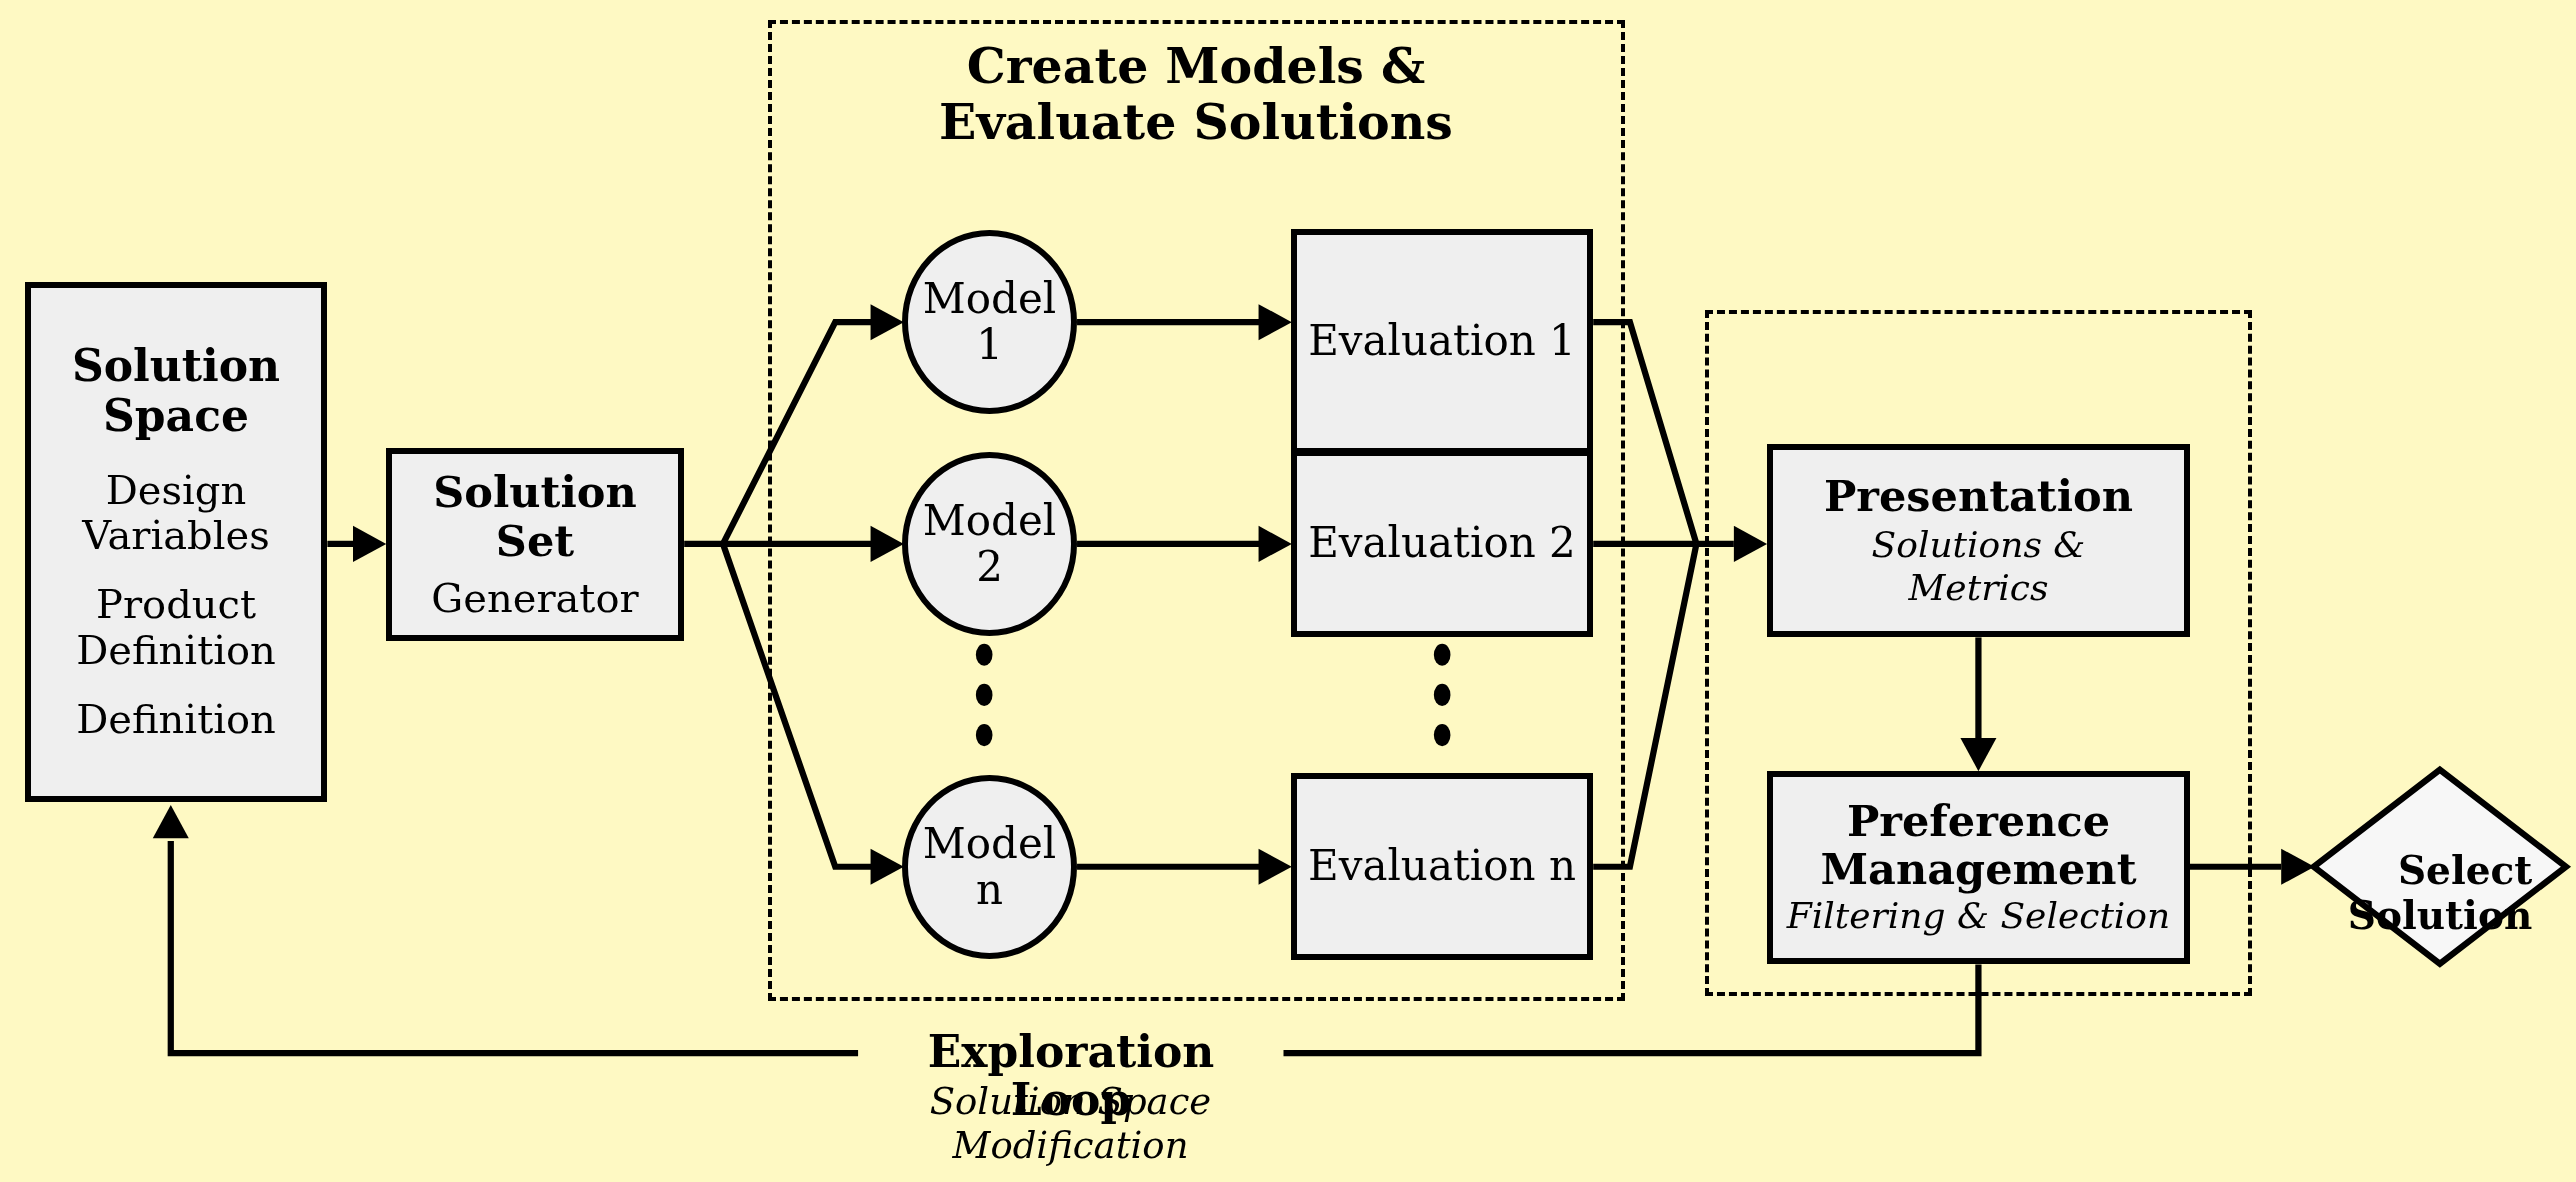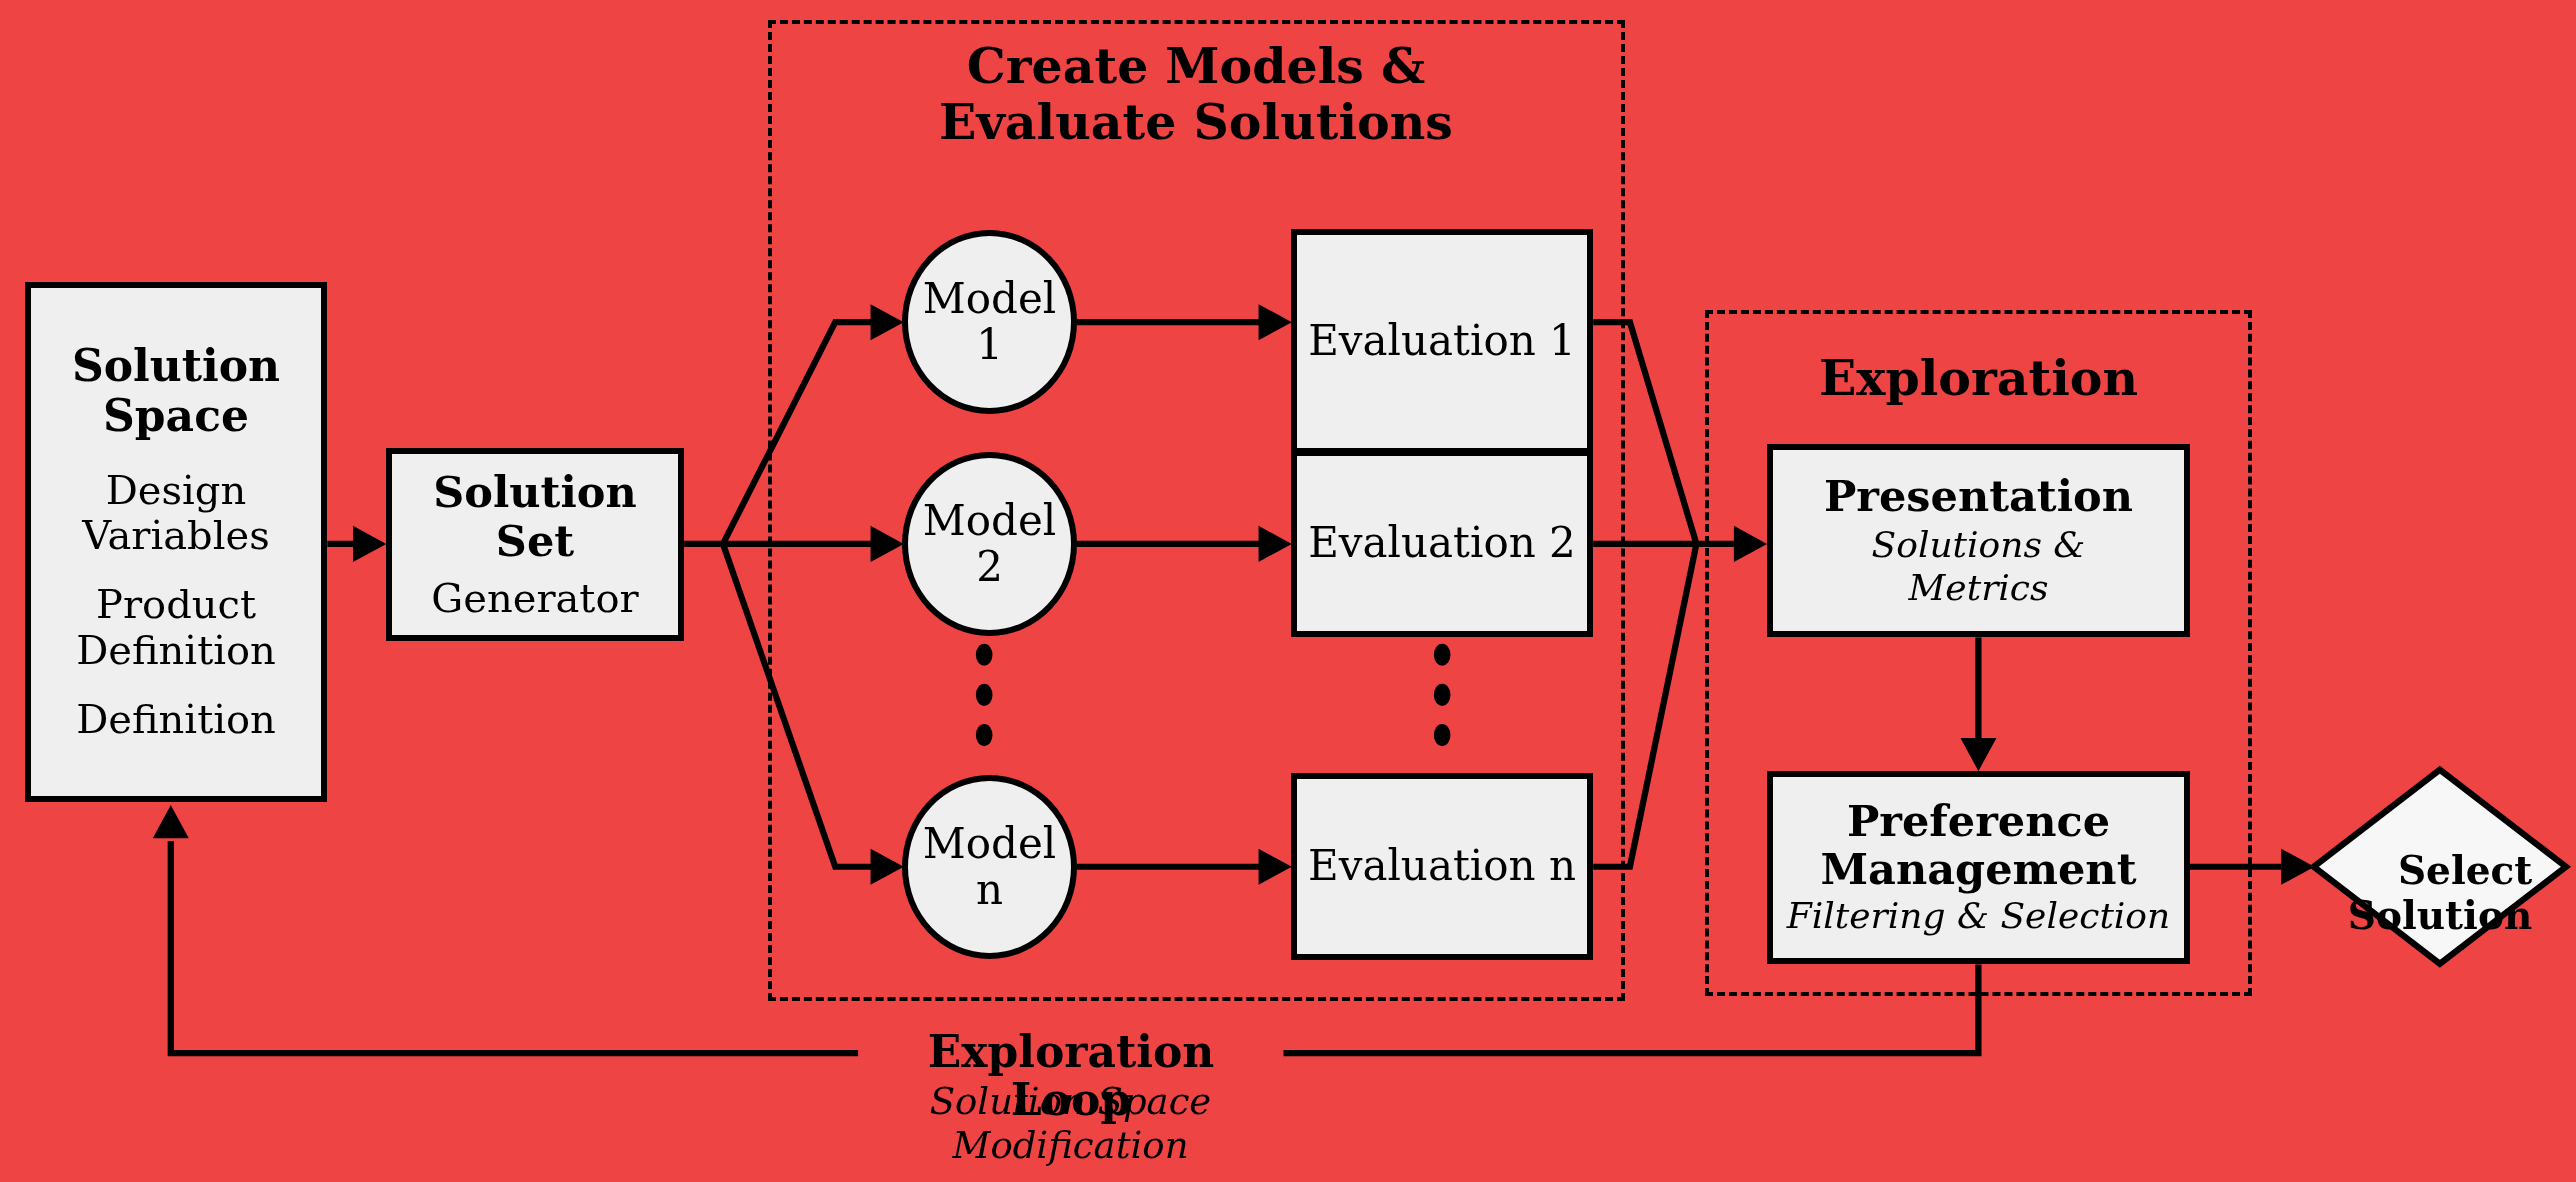--- a/index.html
+++ b/index.html
@@ -1,19 +1,19 @@
 <!DOCTYPE html>
 <html style="font-size:11px"><head>
 <meta charset="utf-8">
 <style>
   html,body{margin:0;padding:0;background:#ffffff;}
   .canvas{
     position:relative;
     width:2576px;height:1182px;
-    background:#ef4444;
+    background:#fef9c3;
     font-family:"DejaVu Serif","Liberation Serif",serif;
     color:#000;
     overflow:hidden;
   }
   .connectors{position:absolute;left:0;top:0;width:2576px;height:1182px;}
   .node{
     position:absolute;box-sizing:border-box;
     background:#efefef;border:6.2px solid #000;
     display:flex;flex-direction:column;align-items:center;justify-content:center;
     text-align:center;
@@ -99,21 +99,20 @@
       <ellipse cx="2081" cy="1061" rx="12" ry="16"></ellipse>
     </g>
     <polygon points="3339,1251 3521,1111 3703,1251 3521,1391" fill="#f7f7f7" stroke="#000000" stroke-width="9"></polygon>
   </svg>
 
   <div class="group" style="left:768px;top:20px;width:857px;height:981px;"></div>
   <div class="group-title" style="left:815px;top:38px;width:762px;">Create Models &amp;
 Evaluate Solutions</div>
 
   <div class="group" style="left:1705px;top:310px;width:547px;height:686px;"></div>
-  <div class="group-title" style="left:1805px;top:350px;width:347px;">Exploration</div>
 
   <div class="node stack" style="left:25px;top:282px;width:302px;height:520px;gap:23.6px;">
     <div class="ss-title pre">Solution
 Space</div>
     <div class="ss-item">Design Variables</div>
     <div class="ss-item">Product Definition</div>
     <div class="ss-item">Definition</div>
   </div>
 
   <div class="node" style="left:386px;top:448px;width:298px;height:193px;gap:11px;">

